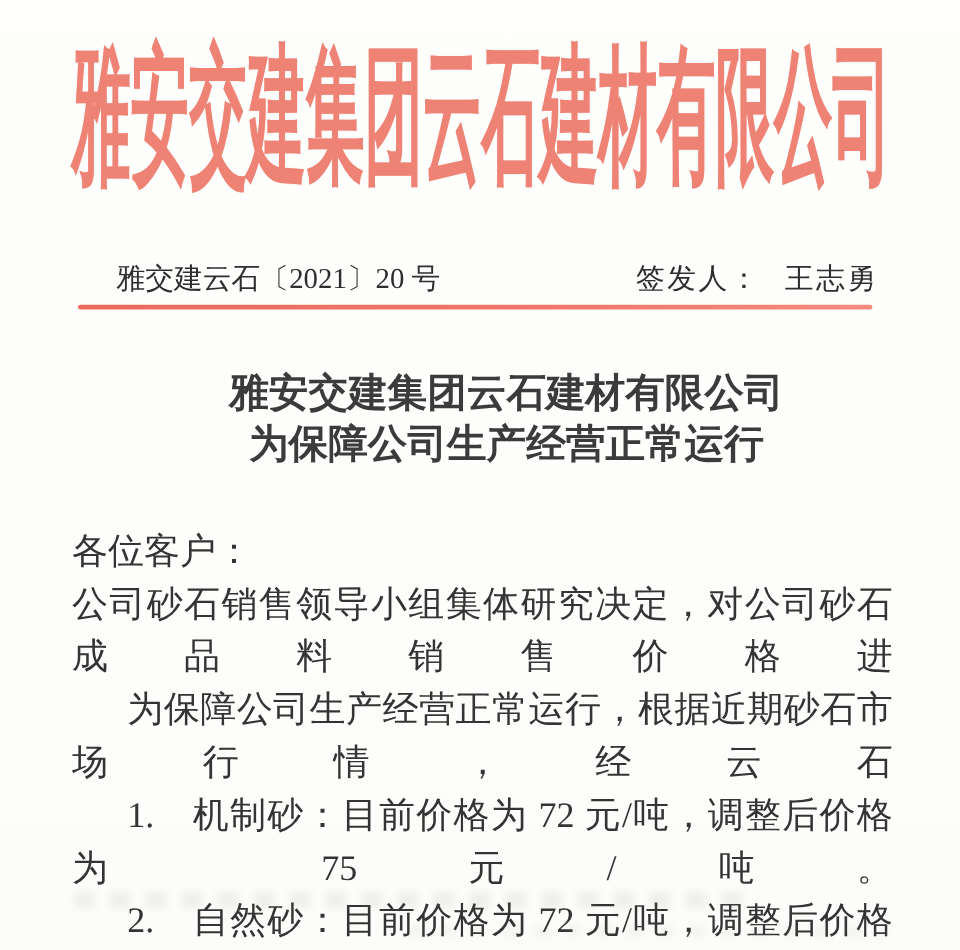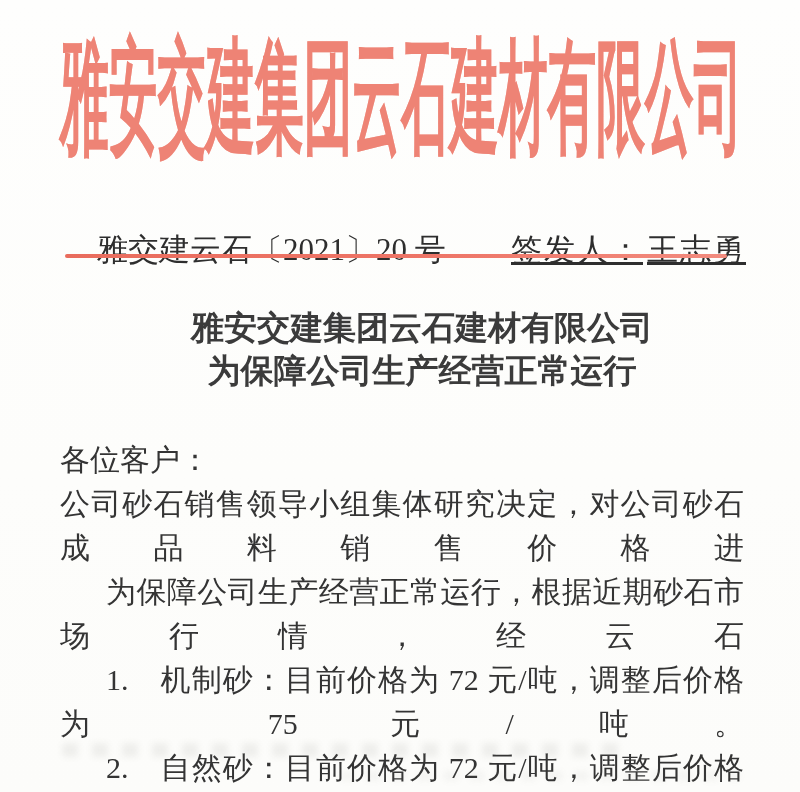--- a/index.html
+++ b/index.html
@@ -32,31 +32,30 @@
     transform: scaleX(0.39);
     transform-origin: left top;
     text-shadow: 0 0 1px rgba(238, 131, 117, 0.55);
   }
 
   
   .meta-row {
     position: absolute;
     top: 218px;
     left: 97px;
-    right: 98px;
+    right: 112px;
     height: 30px;
     line-height: 30px;
-    font-size: 31px;
+    font-size: 24px;
     color: #2e2e2e;
     display: flex;
     justify-content: space-between;
     align-items: center;
-    margin-top: 17px;
   }
-  .issuer { display: flex; align-items: center; gap: 4px; letter-spacing: 2px; text-decoration: underline; }
+  .issuer { display: flex; align-items: center; gap: 20px; letter-spacing: 2px; }
 
   
   .red-rule {
     position: absolute;
     left: 65px;
     top: 254px;
     width: 662px;
     height: 4px;
     background: linear-gradient(90deg, #e96c5d 0%, #ef7favoid 50%, #f28b7e 100%);
     background: linear-gradient(90deg, #e96c5d 0%, #ee7567 55%, #f28b7e 100%);

